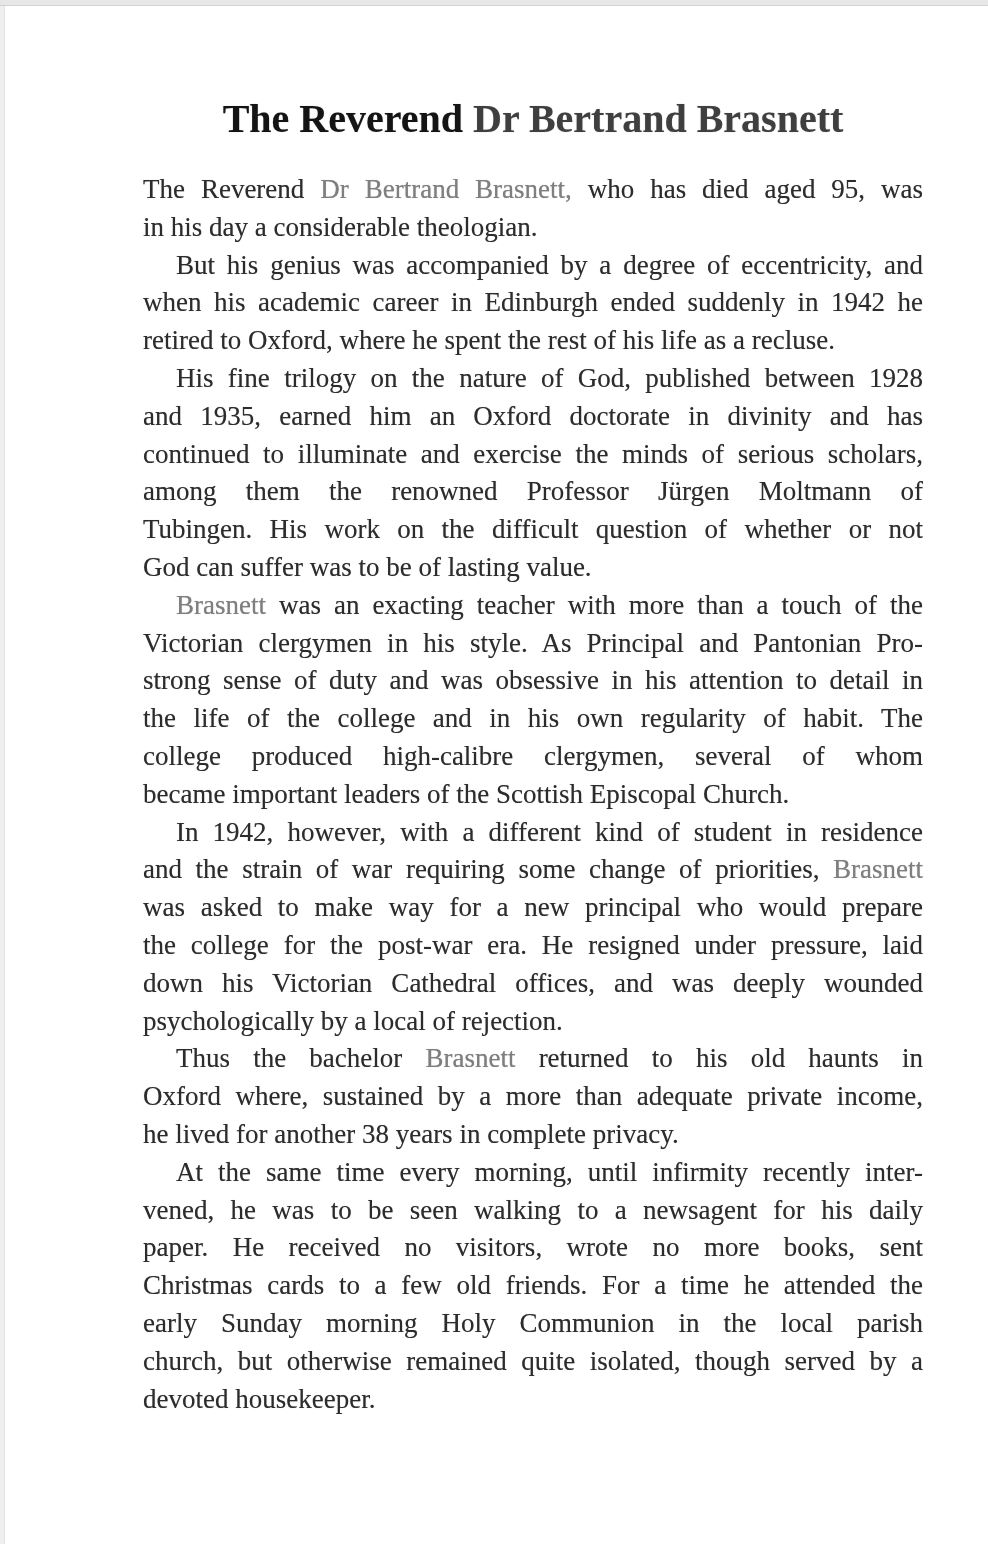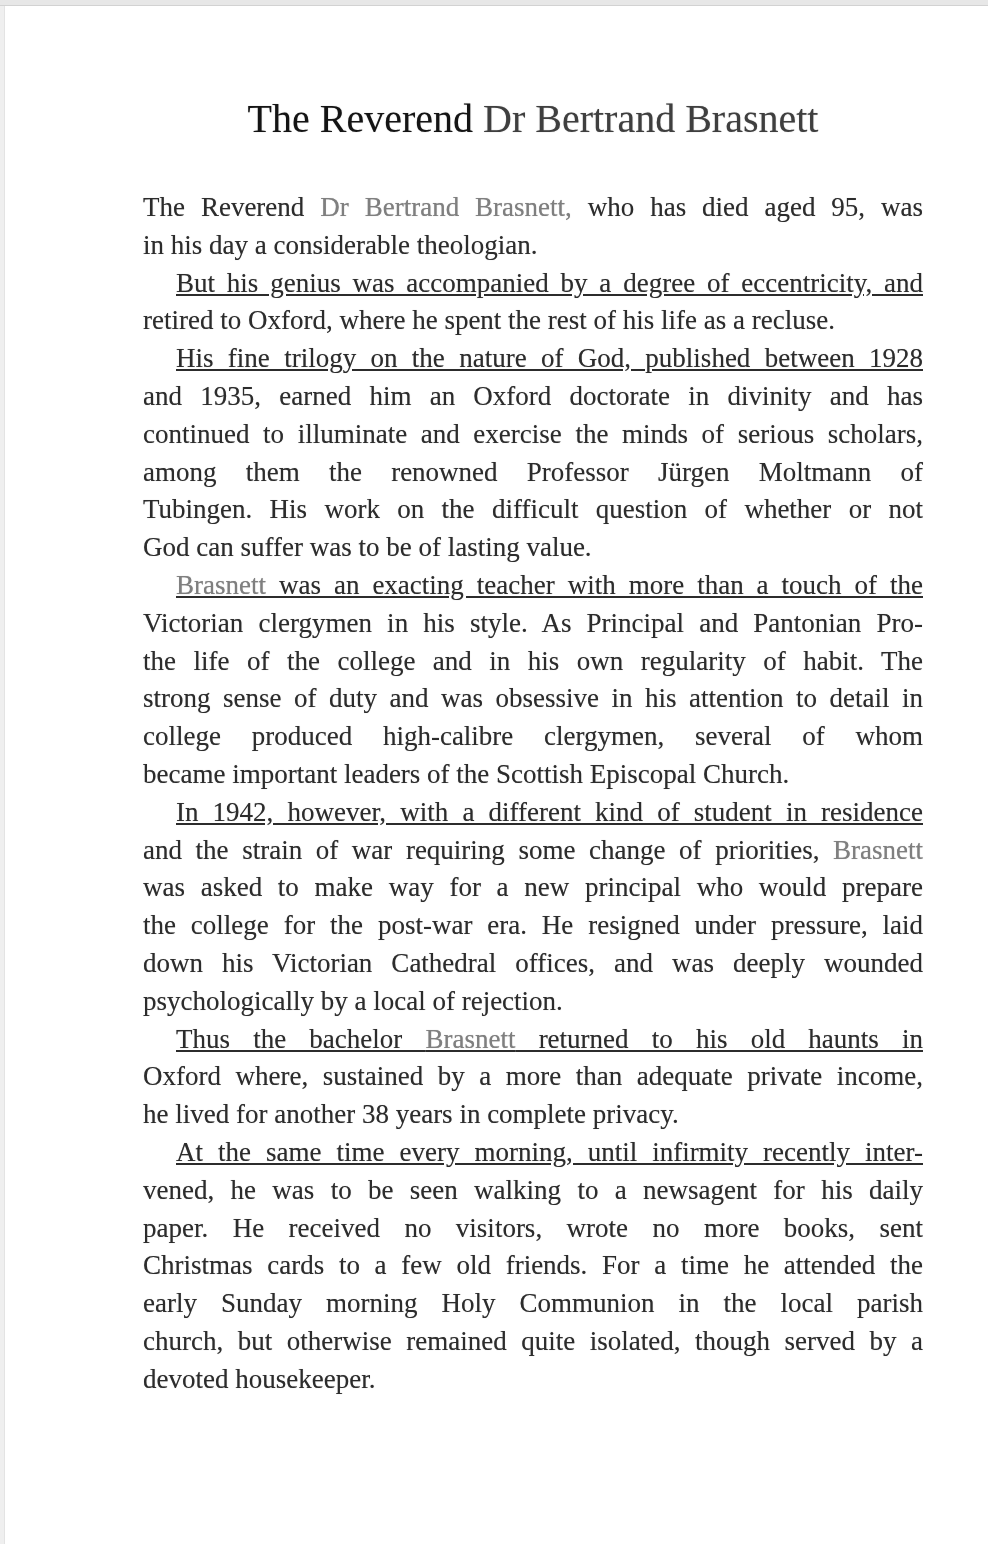--- a/index.html
+++ b/index.html
@@ -32,74 +32,75 @@
     position: absolute;
     left: 143px;
     top: 0;
     width: 780px;
   }
   .doc-title {
     margin: 0;
     padding-top: 97px;
     font-size: 40px;
     line-height: 1.1;
-    font-weight: normal;
+    font-weight: bold;
     text-align: center;
     color: #181818;
     text-shadow: 0 0 1px rgba(20,20,20,0.35);
   }
   .doc-title .tone-medium { color: #3f3f3f; }
   .article {
-    margin-top: 48px;
+    margin-top: 30px;
     font-size: 27px;
     line-height: 37.8px;
     color: #2c2c2c;
     text-shadow: 0 0 0.7px rgba(44,44,44,0.45);
   }
   .paragraph { margin: 0; }
   .line { width: 100%; }
   .line.just {
     text-align: justify;
     text-align-last: justify;
   }
-  .line.indent { text-indent: 33px; text-decoration: underline; }
+  .line.indent { text-indent: 33px; }
   .tone-normal { color: inherit; }
   .tone-light { color: #7f7f7f; }
   .tone-dark { color: #141414; }
 </style>
 </head>
 <body>
 
 <div class="top-strip"></div>
 <div class="left-strip"></div>
 
 <div class="content">
   <h1 class="doc-title"><span class="tone-dark">The Reverend </span><span class="tone-medium">Dr Bertrand Brasnett</span></h1>
   <div class="article">
       <div class="paragraph">
         <div class="line just"><span class="tone-normal">The Reverend </span><span class="tone-light">Dr Bertrand Brasnett,</span><span class="tone-normal"> who has died aged 95, was</span></div>
         <div class="line"><span class="tone-normal">in his day a considerable theologian.</span></div>
       </div>
       <div class="paragraph">
         <div class="line just indent"><span class="tone-normal">But his genius was accompanied by a degree of eccentricity, and</span></div>
+        <div class="line just"><span class="tone-normal">when his academic career in Edinburgh ended suddenly in 1942 he</span></div>
         <div class="line"><span class="tone-normal">retired to Oxford, where he spent the rest of his life as a recluse.</span></div>
       </div>
       <div class="paragraph">
         <div class="line just indent"><span class="tone-normal">His fine trilogy on the nature of God, published between 1928</span></div>
         <div class="line just"><span class="tone-normal">and 1935, earned him an Oxford doctorate in divinity and has</span></div>
         <div class="line just"><span class="tone-normal">continued to illuminate and exercise the minds of serious scholars,</span></div>
         <div class="line just"><span class="tone-normal">among them the renowned Professor Jürgen Moltmann of</span></div>
         <div class="line just"><span class="tone-normal">Tubingen. His work on the difficult question of whether or not</span></div>
         <div class="line"><span class="tone-normal">God can suffer was to be of lasting value.</span></div>
       </div>
       <div class="paragraph">
         <div class="line just indent"><span class="tone-light">Brasnett</span><span class="tone-normal"> was an exacting teacher with more than a touch of the</span></div>
         <div class="line just"><span class="tone-normal">Victorian clergymen in his style. As Principal and Pantonian Pro-</span></div>
+        <div class="line just"><span class="tone-normal">strong sense of duty and was obsessive in his attention to detail in</span></div>
         <div class="line just"><span class="tone-normal">the life of the college and in his own regularity of habit. The</span></div>
-        <div class="line just"><span class="tone-normal">strong sense of duty and was obsessive in his attention to detail in</span></div>
         <div class="line just"><span class="tone-normal">college produced high-calibre clergymen, several of whom</span></div>
         <div class="line"><span class="tone-normal">became important leaders of the Scottish Episcopal Church.</span></div>
       </div>
       <div class="paragraph">
         <div class="line just indent"><span class="tone-normal">In 1942, however, with a different kind of student in residence</span></div>
         <div class="line just"><span class="tone-normal">and the strain of war requiring some change of priorities, </span><span class="tone-light">Brasnett</span></div>
         <div class="line just"><span class="tone-normal">was asked to make way for a new principal who would prepare</span></div>
         <div class="line just"><span class="tone-normal">the college for the post-war era. He resigned under pressure, laid</span></div>
         <div class="line just"><span class="tone-normal">down his Victorian Cathedral offices, and was deeply wounded</span></div>
         <div class="line"><span class="tone-normal">psychologically by a local of rejection.</span></div>

